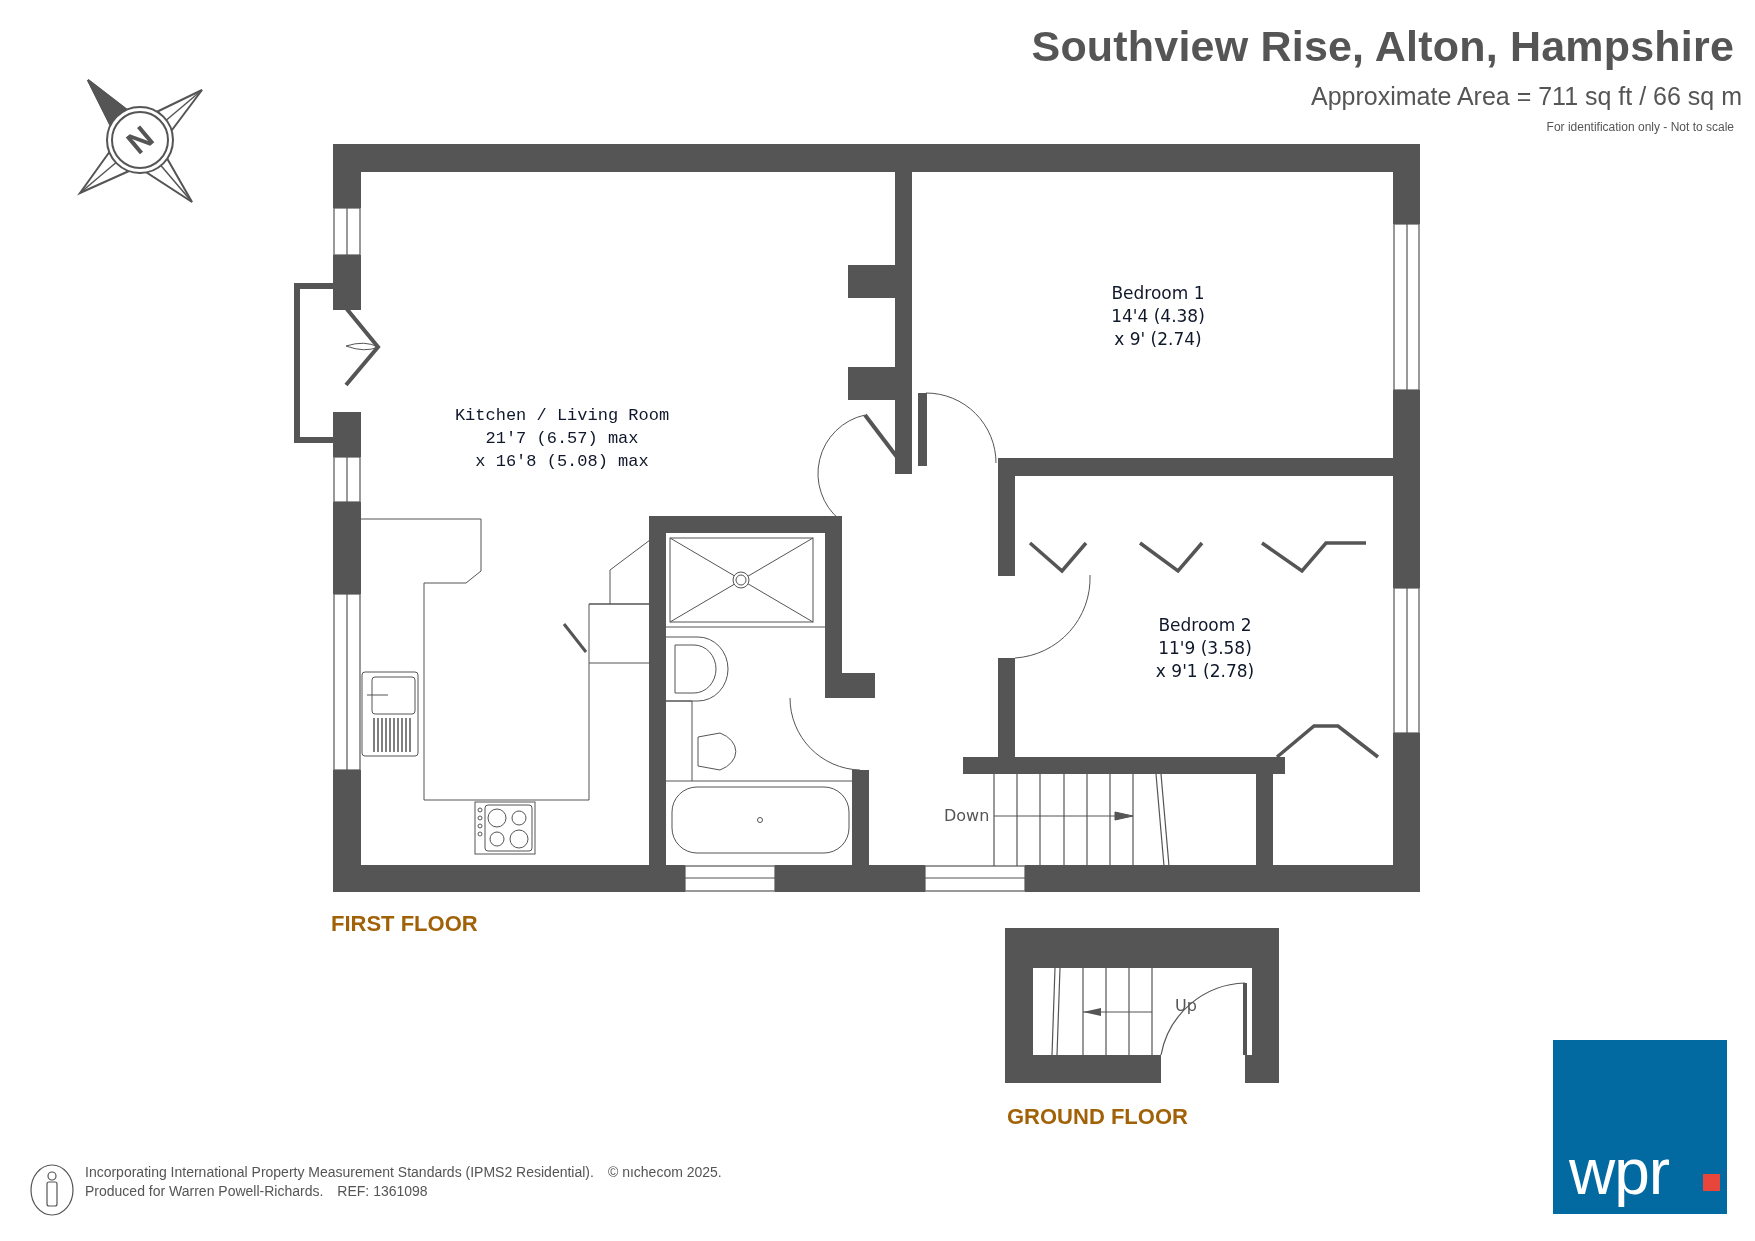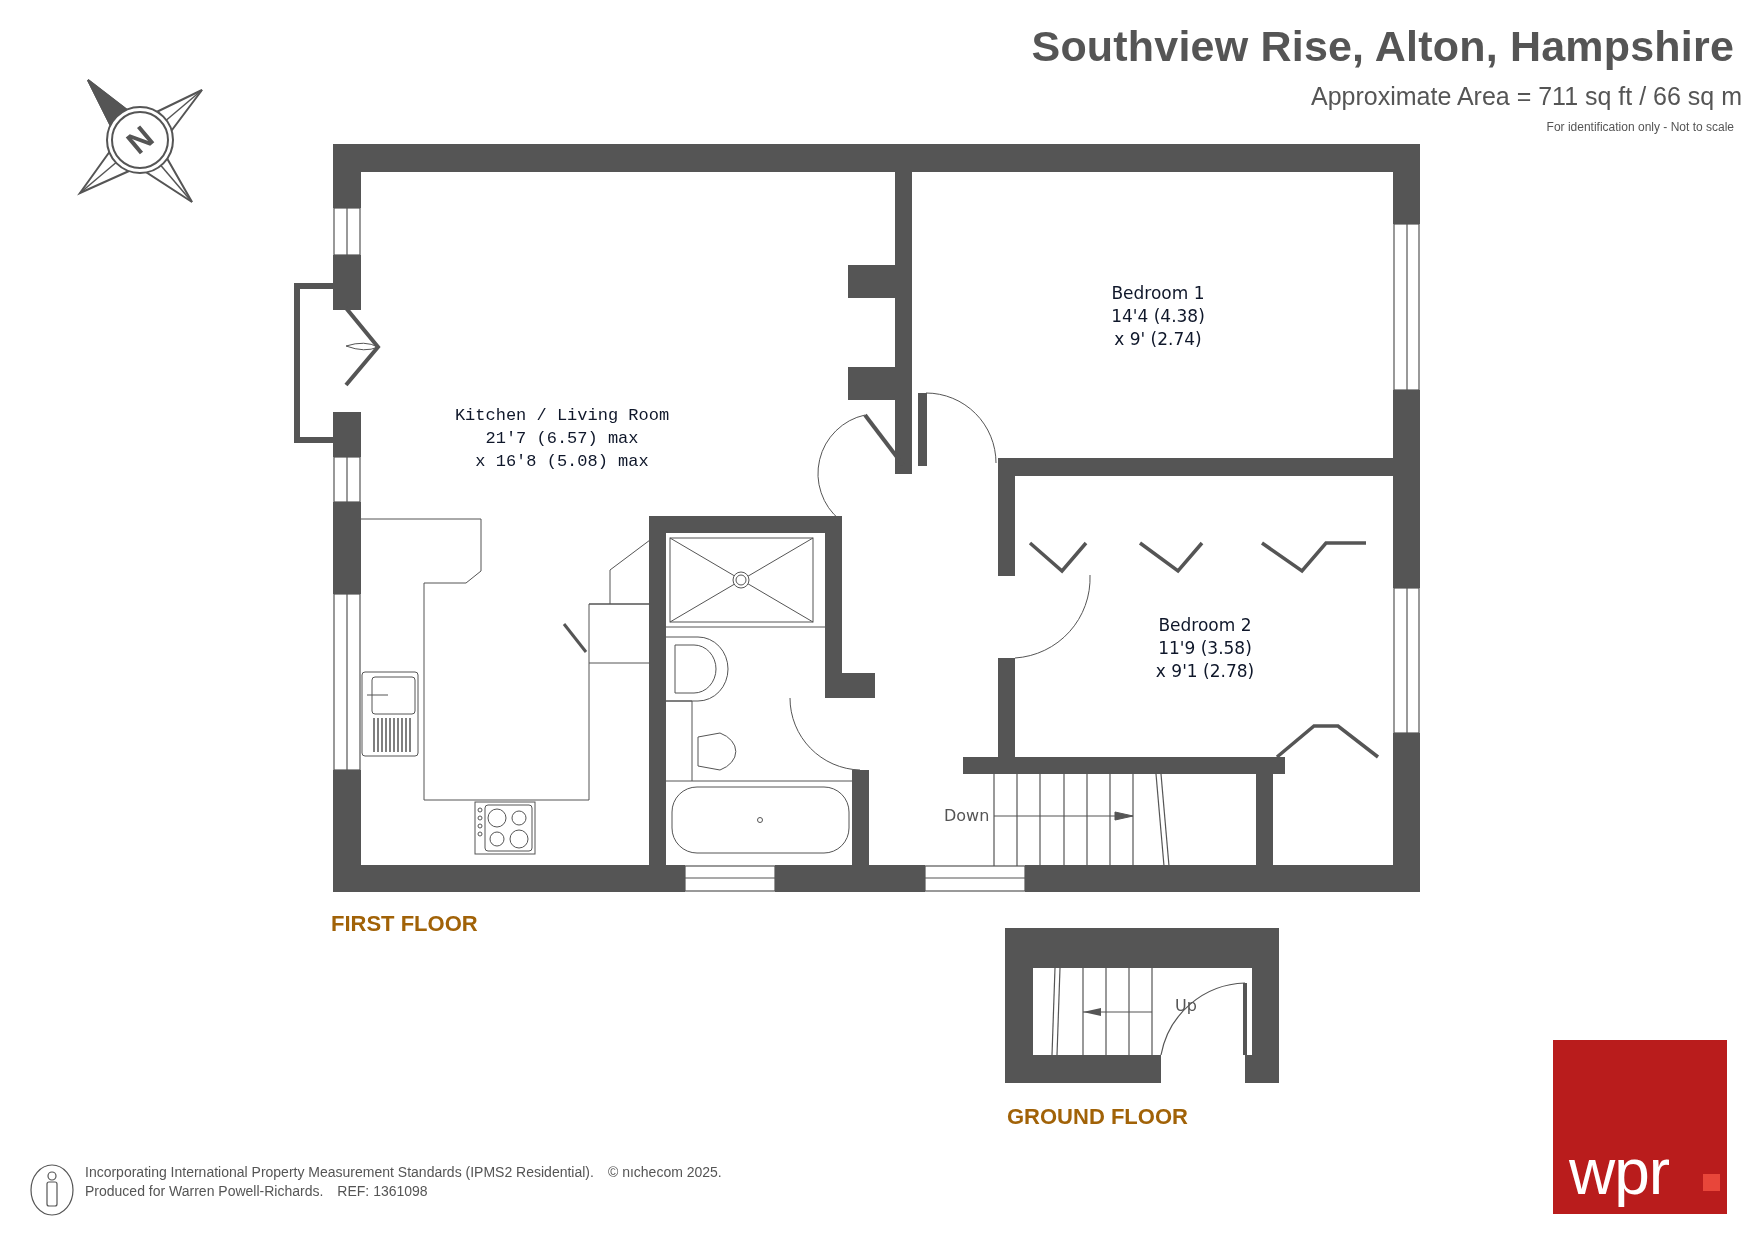--- a/index.html
+++ b/index.html
@@ -6,21 +6,21 @@
   body { width: 1755px; height: 1241px; position: relative; overflow: hidden; font-family: "Liberation Sans", sans-serif; color: #555555; }
   .title { position: absolute; right: 21px; top: 22px; font-size: 43px; font-weight: bold; color: #555555; letter-spacing: 0.2px; white-space: nowrap; }
   .area { position: absolute; right: 13px; top: 82px; font-size: 25px; color: #555555; white-space: nowrap; }
   .disclaimer { position: absolute; right: 21px; top: 120px; font-size: 12px; color: #555555; white-space: nowrap; }
   svg.plan { position: absolute; left: 0; top: 0; }
   .room-label { position: absolute; text-align: center; font-family: "DejaVu Sans", sans-serif; font-size: 17px; line-height: 23px; color: #0f172a; white-space: nowrap; transform: translateX(-50%); }
   .floor-label { position: absolute; font-size: 22px; font-weight: bold; color: #a16207; white-space: nowrap; }
   .stair-text { position: absolute; font-family: "DejaVu Sans", sans-serif; font-size: 16px; color: #555555; }
   .footer { position: absolute; left: 85px; top: 1163px; font-size: 14px; line-height: 19px; color: #555555; white-space: nowrap; }
   .footer span.gap { display: inline-block; width: 14px; }
-  .logo { position: absolute; left: 1553px; top: 1040px; width: 174px; height: 174px; background: #b91c1c; }
+  .logo { position: absolute; left: 1553px; top: 1040px; width: 174px; height: 174px; background: #0369a1; }
   .logo .wpr { position: absolute; left: 16px; bottom: 10px; font-size: 64px; color: #ffffff; letter-spacing: -1px; line-height: 64px; }
   .logo .dot { position: absolute; left: 150px; top: 134px; width: 17px; height: 17px; background: #e8463a; }
 </style>
 </head>
 <body>
 
 <div class="title">Southview Rise, Alton, Hampshire</div>
 <div class="area">Approximate Area = 711 sq ft / 66 sq m</div>
 <div class="disclaimer">For identification only - Not to scale</div>
 

